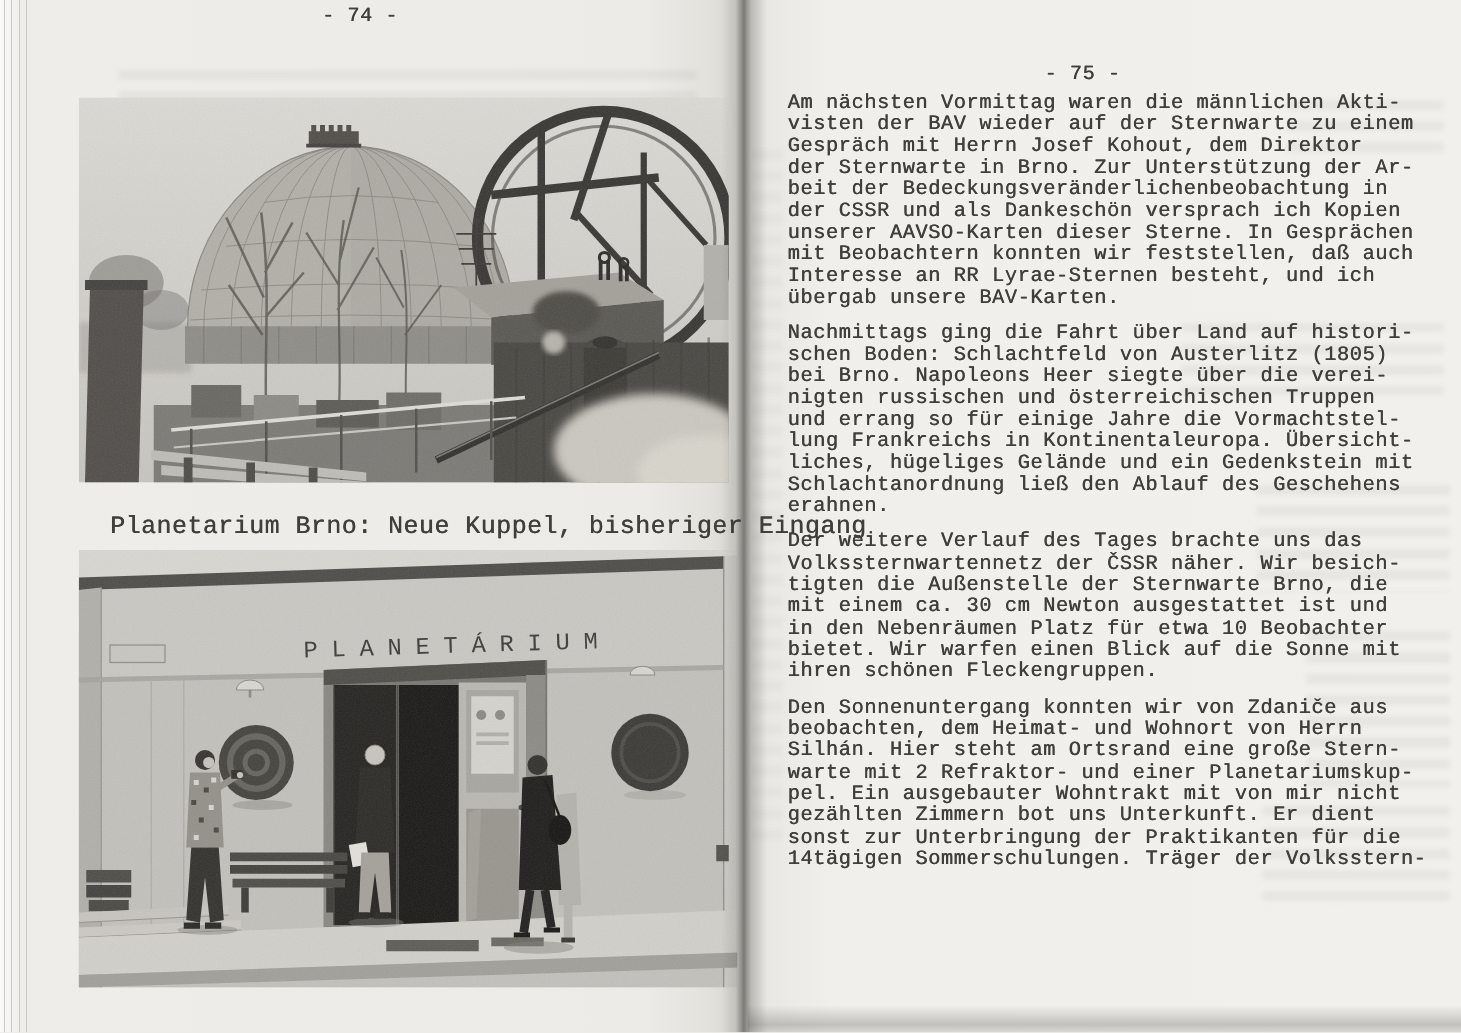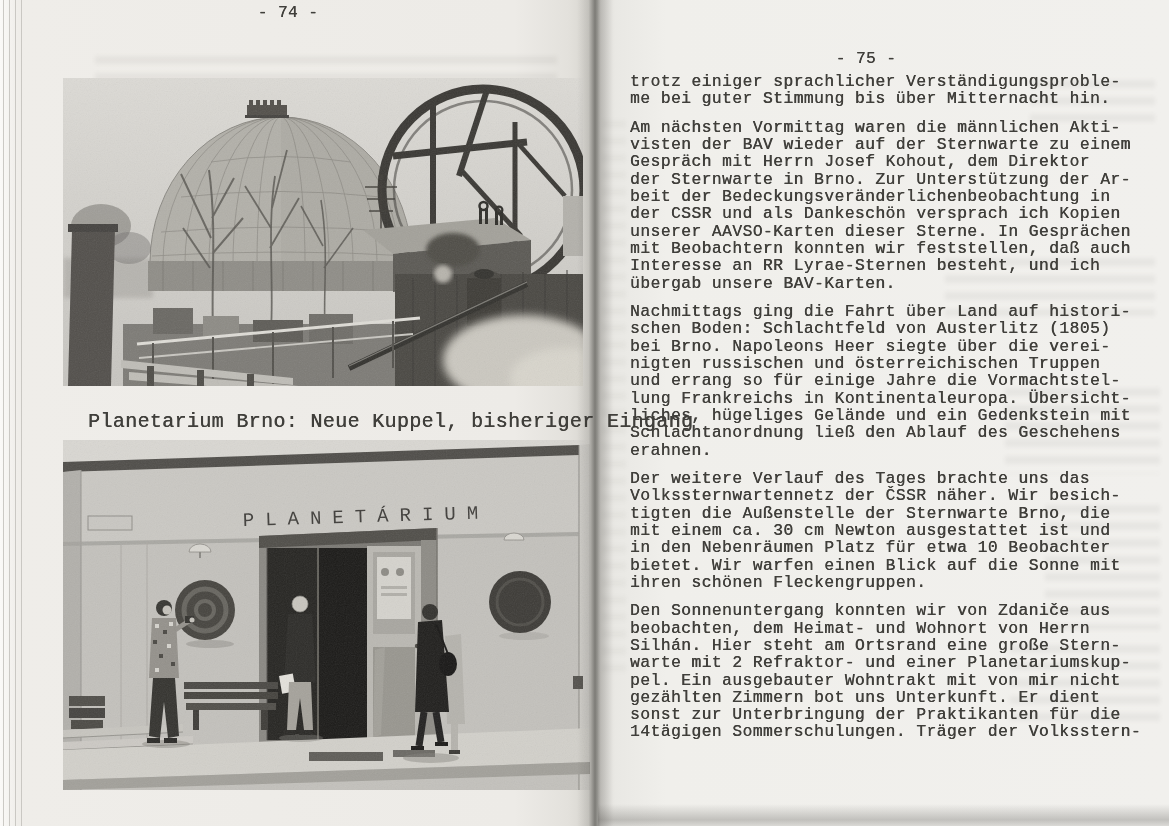--- a/index.html
+++ b/index.html
@@ -326,22 +326,20 @@
       <rect x="348" y="306" width="13" height="4" fill="#1b1a18"></rect>
       <rect x="372" y="302" width="13" height="4" fill="#1b1a18"></rect>
     </g>
 
     <rect width="527" height="350" filter="url(#grain1)" opacity=".12"></rect>
   </svg>
 
   <div class="pagenum pagenum-right tw">- 75 -</div>
 
   <div class="textblock tw">
-    <div class="para">trotz einiger sprachlicher Verständigungsproble-
-me bei guter Stimmung bis über Mitternacht hin.</div>
     <div class="para">Am nächsten Vormittag waren die männlichen Akti-
 visten der BAV wieder auf der Sternwarte zu einem
 Gespräch mit Herrn Josef Kohout, dem Direktor
 der Sternwarte in Brno. Zur Unterstützung der Ar-
 beit der Bedeckungsveränderlichenbeobachtung in
 der CSSR und als Dankeschön versprach ich Kopien
 unserer AAVSO-Karten dieser Sterne. In Gesprächen
 mit Beobachtern konnten wir feststellen, daß auch
 Interesse an RR Lyrae-Sternen besteht, und ich
 übergab unsere BAV-Karten.</div>

